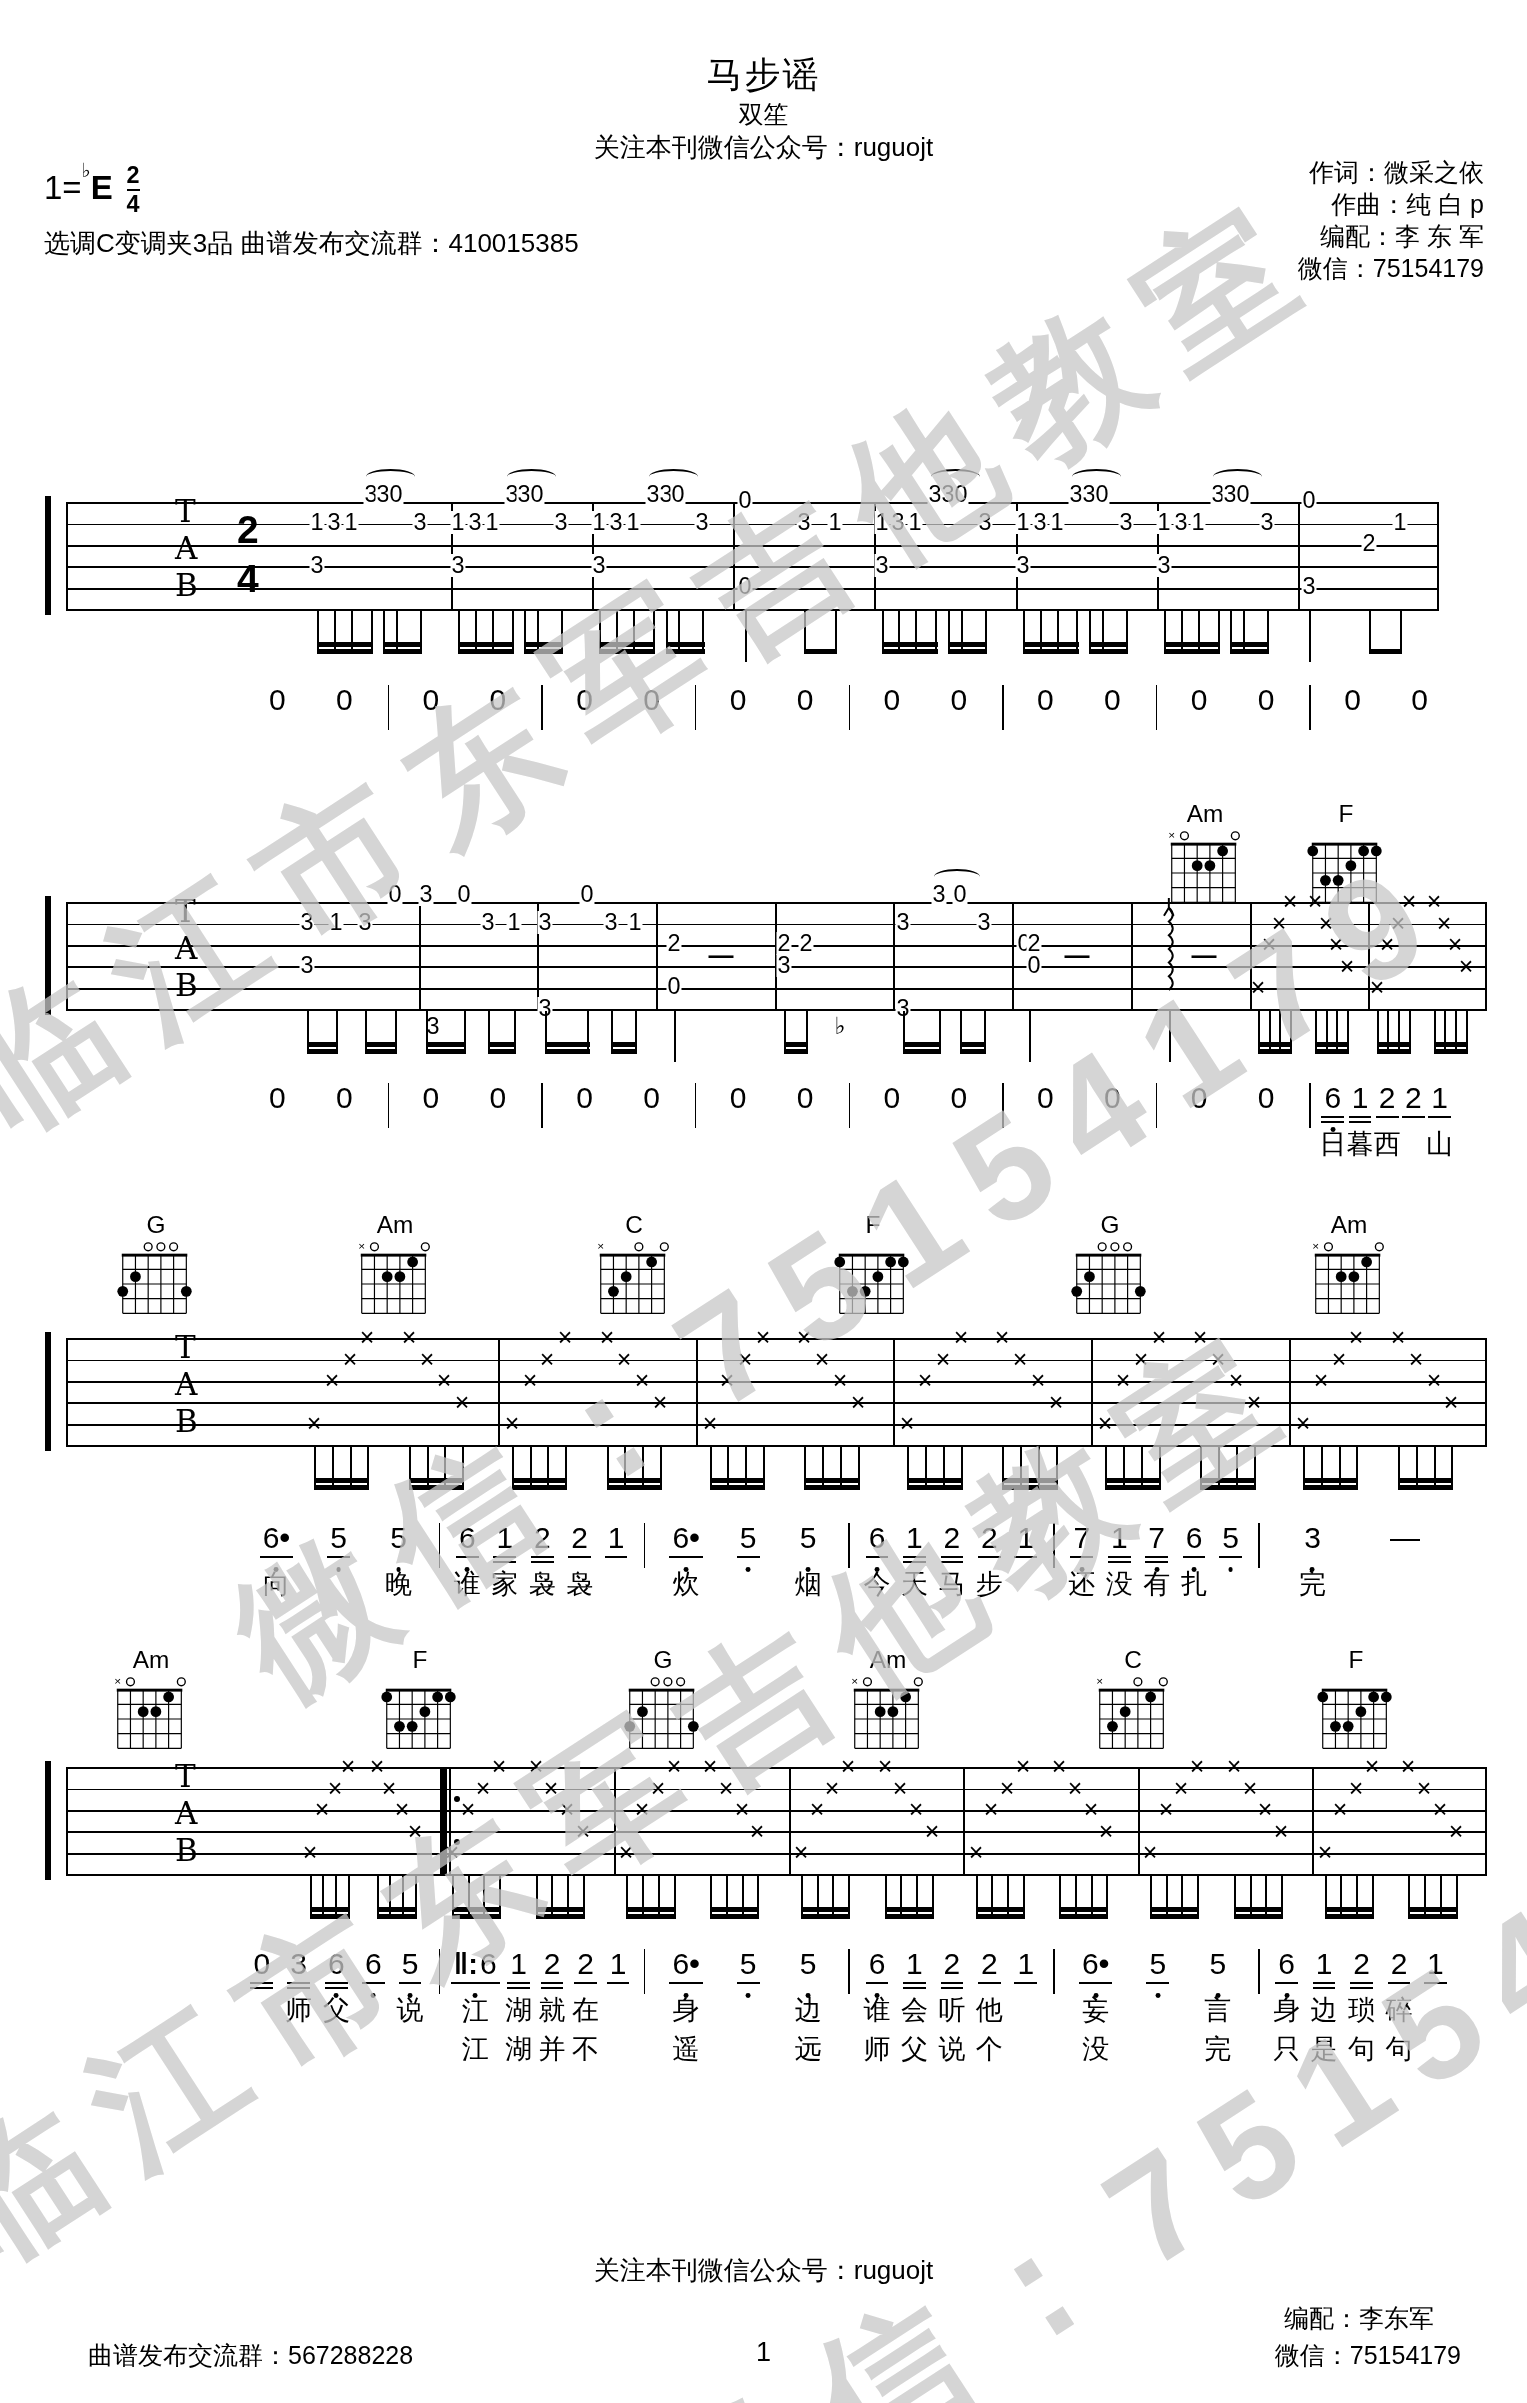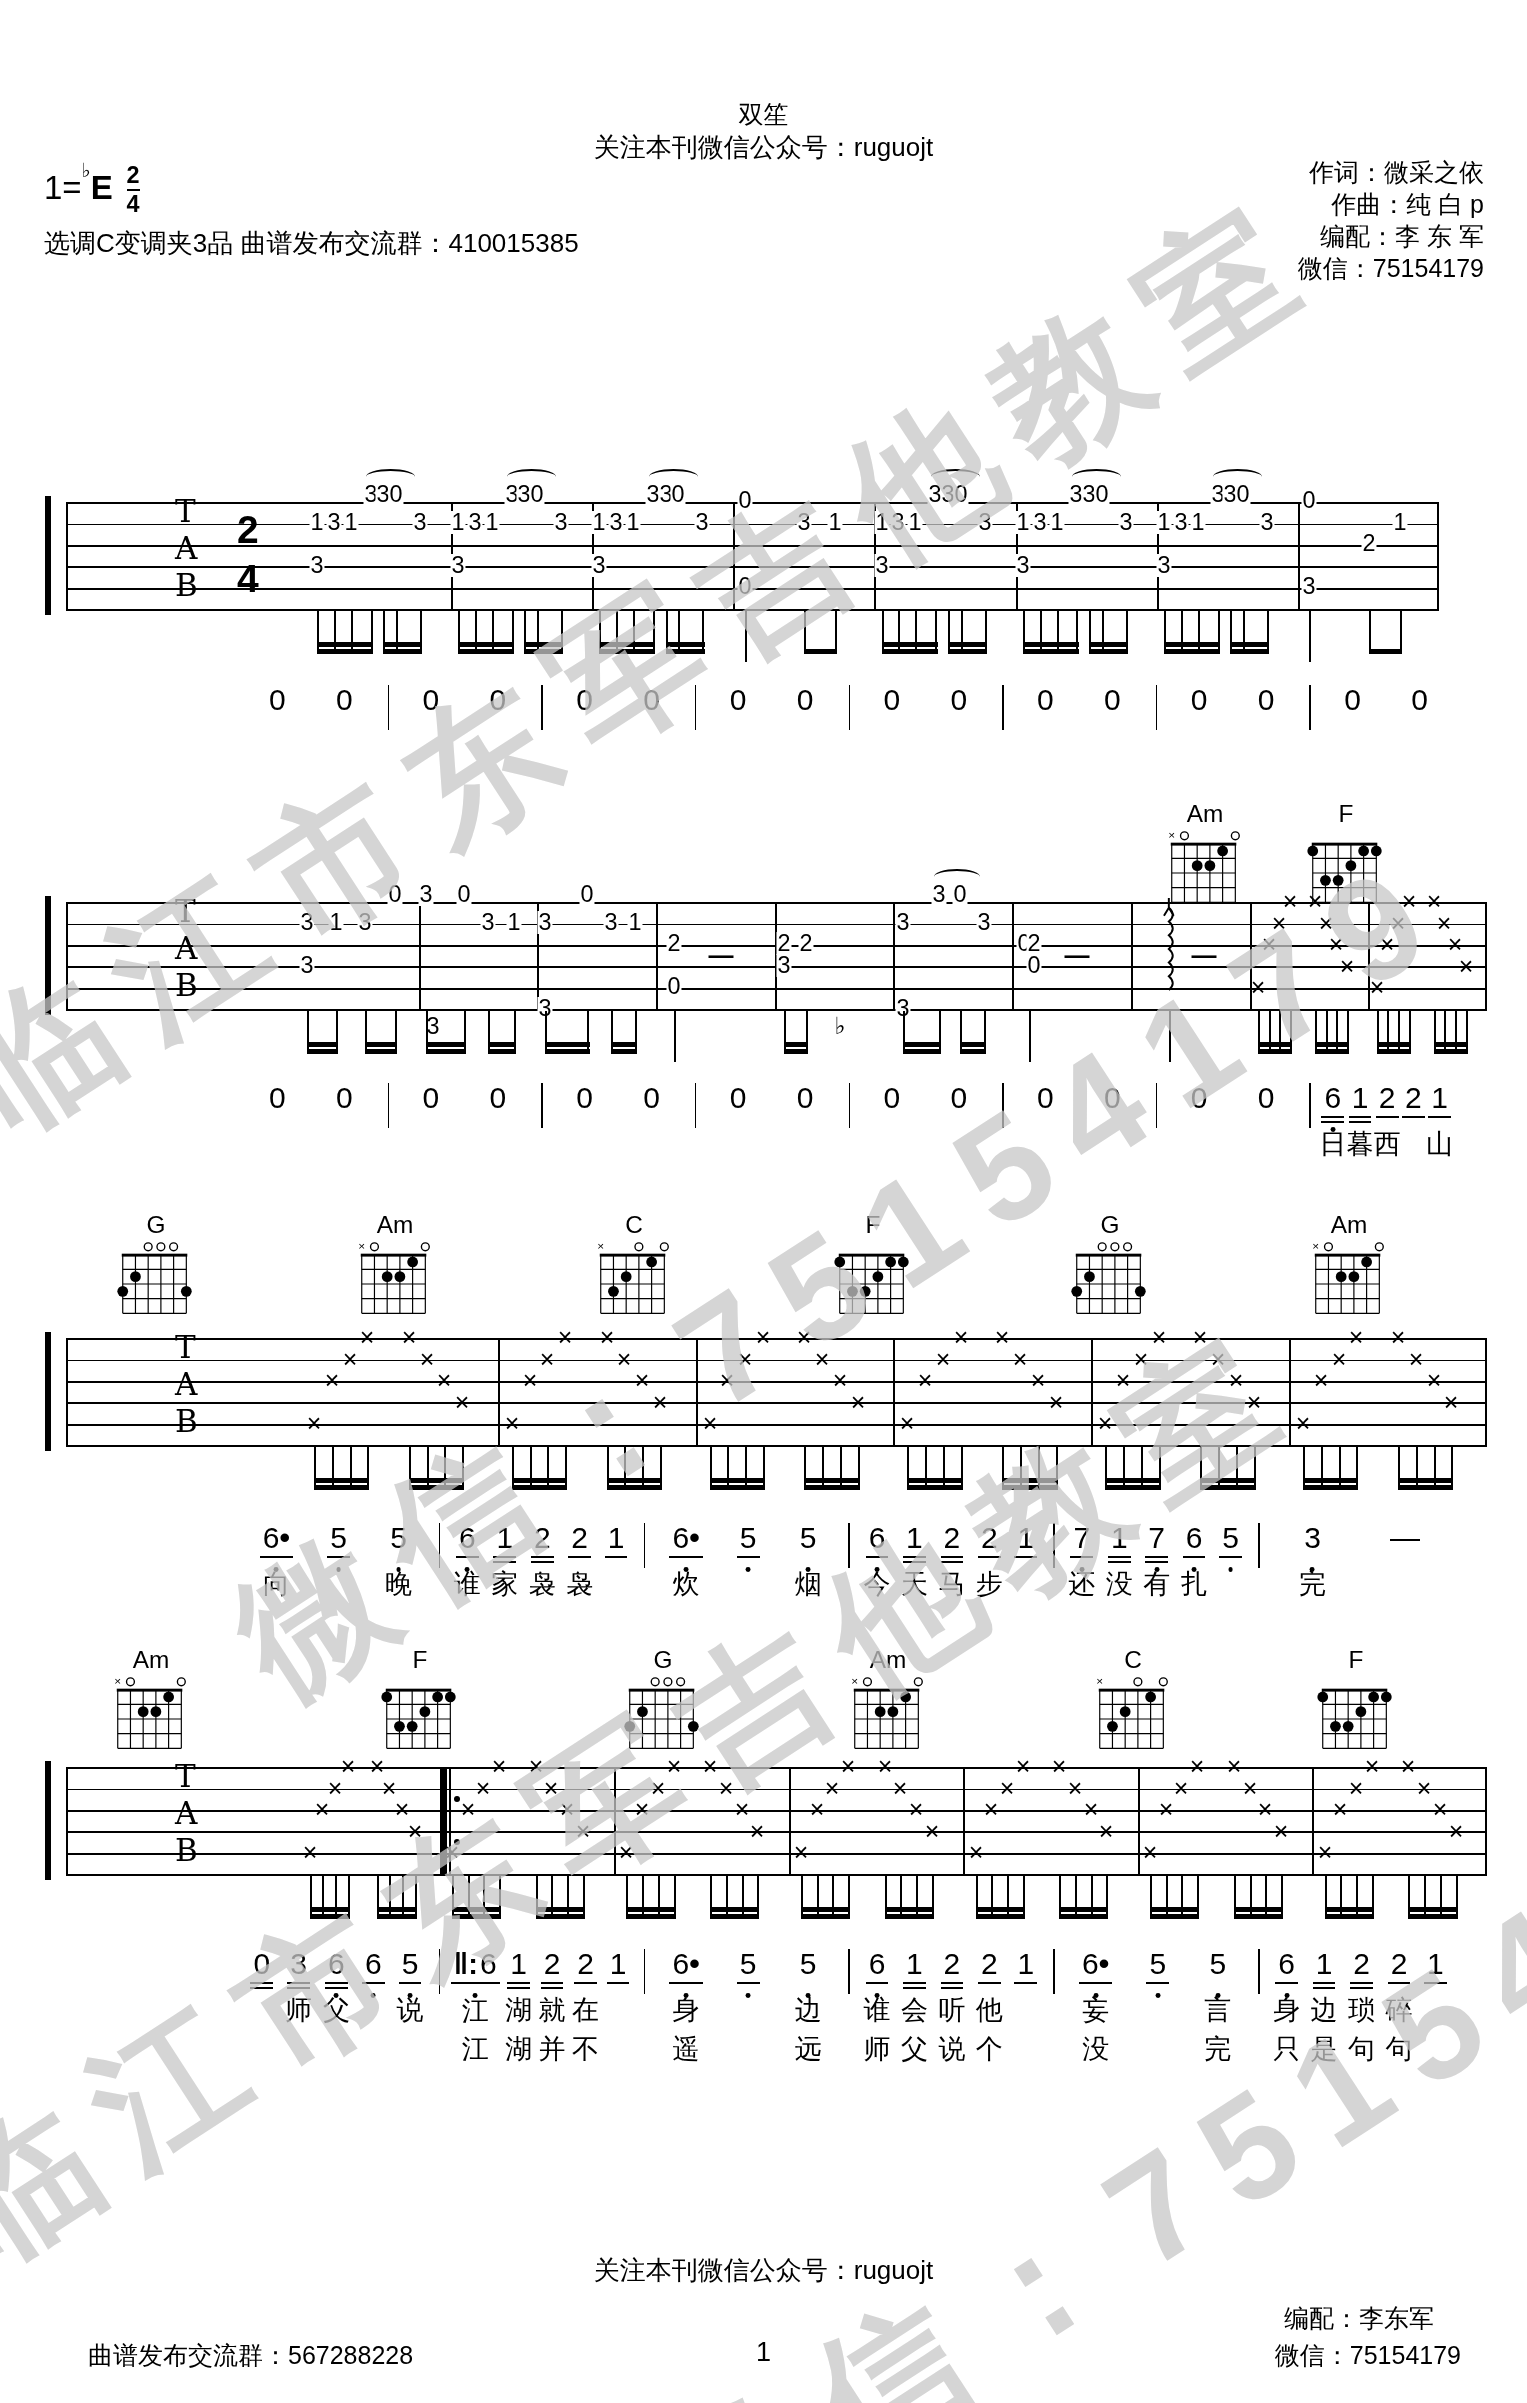--- a/index.html
+++ b/index.html
@@ -63,20 +63,21 @@
 
 <div class="page">
 
   <div>
     <span class="wm wm-big" style="left:-19.5px;top:995px;">临江市东军吉他教室</span>
     <span class="wm wm-big" style="left:254px;top:1560px;">微信：75154179</span>
     <span class="wm wm-big" style="left:-39px;top:2126px;">临江市东军吉他教室</span>
     <span class="wm wm-big" style="left:683px;top:2419px;">微信：75154179</span>
   </div>
 
+  <div class="abs ctr title" style="top:51px;">马步谣</div>
   <div class="abs ctr artist" style="top:98px;">双笙</div>
   <div class="abs ctr notice" style="top:130px;">关注本刊微信公众号：ruguojt</div>
 
   <div class="abs keyline" style="left:44px;top:164px;">
     <span>1=</span><sup>♭</sup><span style="font-weight:bold;">E</span><span class="frac"><span>2</span><span class="fbar"></span><span>4</span></span>
   </div>
 
   <div class="abs credits" style="top:156px;">
     <div>作词：微采之依</div>
     <div>作曲：纯 白 p</div>

